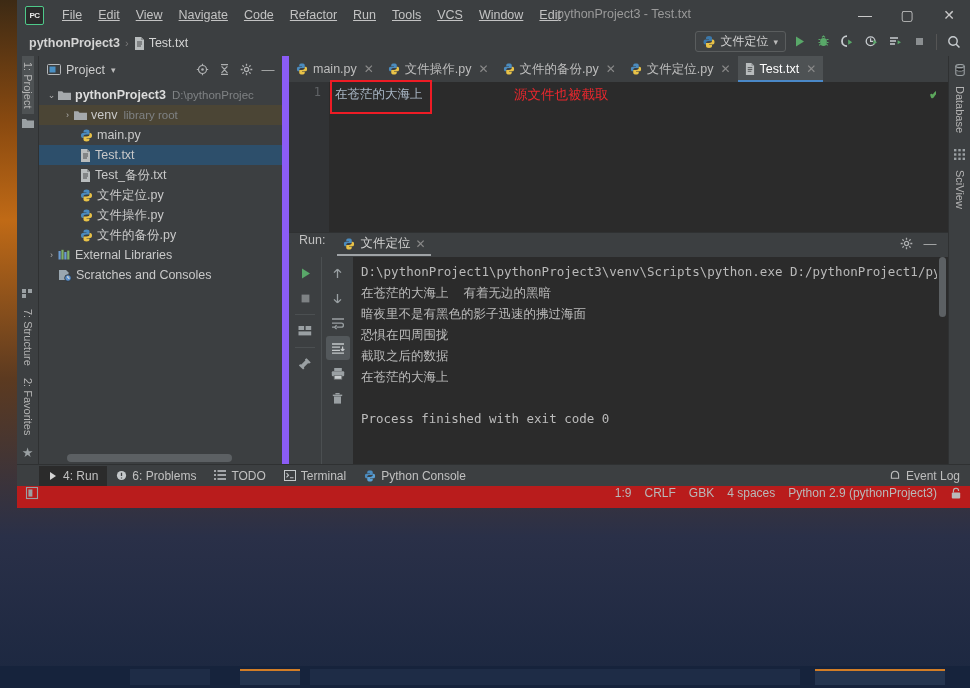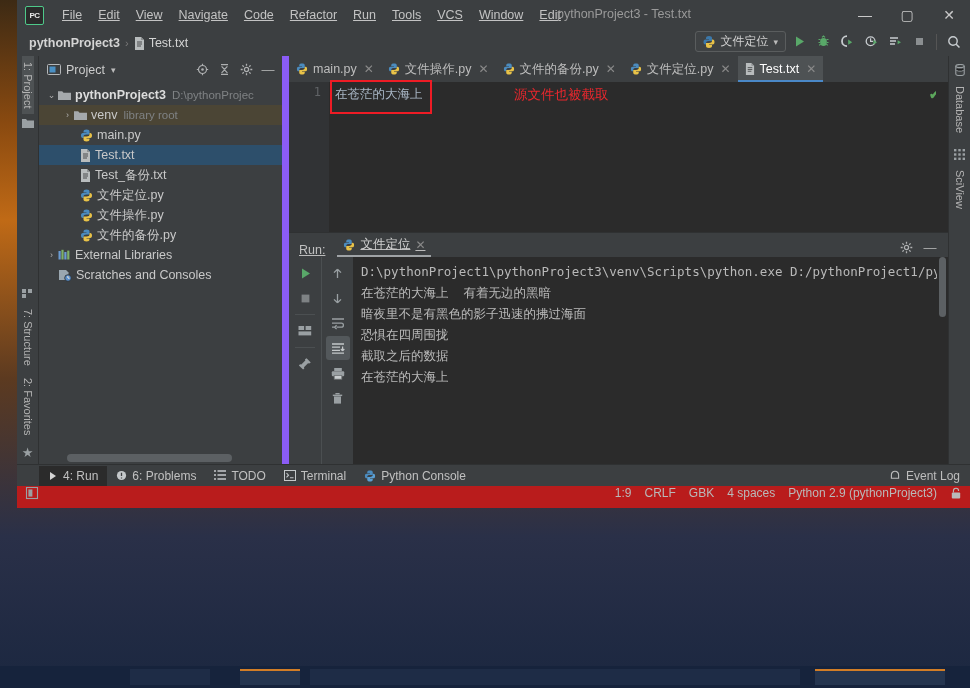--- a/index.html
+++ b/index.html
@@ -116,21 +116,21 @@
   .gutter { width:40px; flex:0 0 40px; background:#313335; color:#606366; font-size:12px;
             font-family:"DejaVu Sans Mono", monospace; text-align:right; padding:3px 8px 0 0;}
   .codearea { flex:1; position:relative; padding-top:3px; }
   .codeline { font-family:"DejaVu Sans Mono", monospace; font-size:12.5px; color:#a9b7c6; padding-left:6px; height:18px; line-height:18px;}
   .redbox { position:absolute; left:1px; top:-2px; width:102px; height:34px; border:2px solid #ee1c25; }
   .annot { position:absolute; left:185px; top:4px; color:#e8272d; font-size:13.5px; }
   .checkmark { position:absolute; right:8px; top:5px; color:#5ca75c; font-size:13px; font-weight:bold;}
   .code-scroll-v { position:absolute; right:0; top:0; bottom:0; width:12px; background:#2b2b2b;}
   
   .runpanel { height:232px; flex:0 0 232px; background:#3c3f41; display:flex; flex-direction:column; border-top:1px solid #2f3132;}
-  .run-head { height:24px; display:flex; align-items:flex-end; padding-left:10px; position:relative; flex:0 0 24px;text-decoration:underline;}
+  .run-head { height:24px; display:flex; align-items:flex-start; padding-left:10px; position:relative; flex:0 0 24px;}
   .run-lbl { font-size:12.5px; color:#c0c0c0; margin-right:12px; }
   .run-tab { display:flex; align-items:center; gap:5px; font-size:12.5px; color:#d0d0d0; padding:2px 6px 4px; position:relative;}
   .run-tab:after{content:"";position:absolute;left:0;right:0;bottom:0;height:2px;background:#9fa3a6;}
   .run-tab .x{color:#8a8a8a;font-size:12px;}
   .run-head-icons{position:absolute;right:8px;display:flex;align-items:center;gap:4px;}
   .run-body { flex:1; display:flex; min-height:0;}
   .run-tools { width:32px; flex:0 0 32px; display:flex; flex-direction:column; align-items:center; padding-top:4px; gap:1px;}
   .run-tools2 { width:32px; flex:0 0 32px; display:flex; flex-direction:column; align-items:center; padding-top:4px; gap:1px; border-left:1px solid #4b4f51;}
   .rt { width:24px;height:24px; display:flex;align-items:center;justify-content:center; color:#9aa0a3; font-size:13px;}
   .rt.on{background:#53585b;border-radius:3px;}
@@ -582,20 +582,21 @@
           </div>
 
           <div class="console">
             <div class="cline path">D:\pythonProject1\pythonProject3\venv\Scripts\python.exe D:/pythonProject1/pythonProject3/文件定位.py</div>
             <div class="cline">在苍茫的大海上  有着无边的黑暗</div>
             <div class="cline">暗夜里不是有黑色的影子迅速的拂过海面</div>
             <div class="cline">恐惧在四周围拢</div>
             <div class="cline">截取之后的数据</div>
             <div class="cline">在苍茫的大海上</div>
             <div class="cline">&nbsp;</div>
+            <div class="cline">Process finished with exit code 0</div>
             <div class="console-scroll">
                 <i></i>
               </div>
           </div>
         </div>
       </div>
     </div>
 
     <div class="rail right">
       <div class="rail-ico" style="margin-top:8px;">

